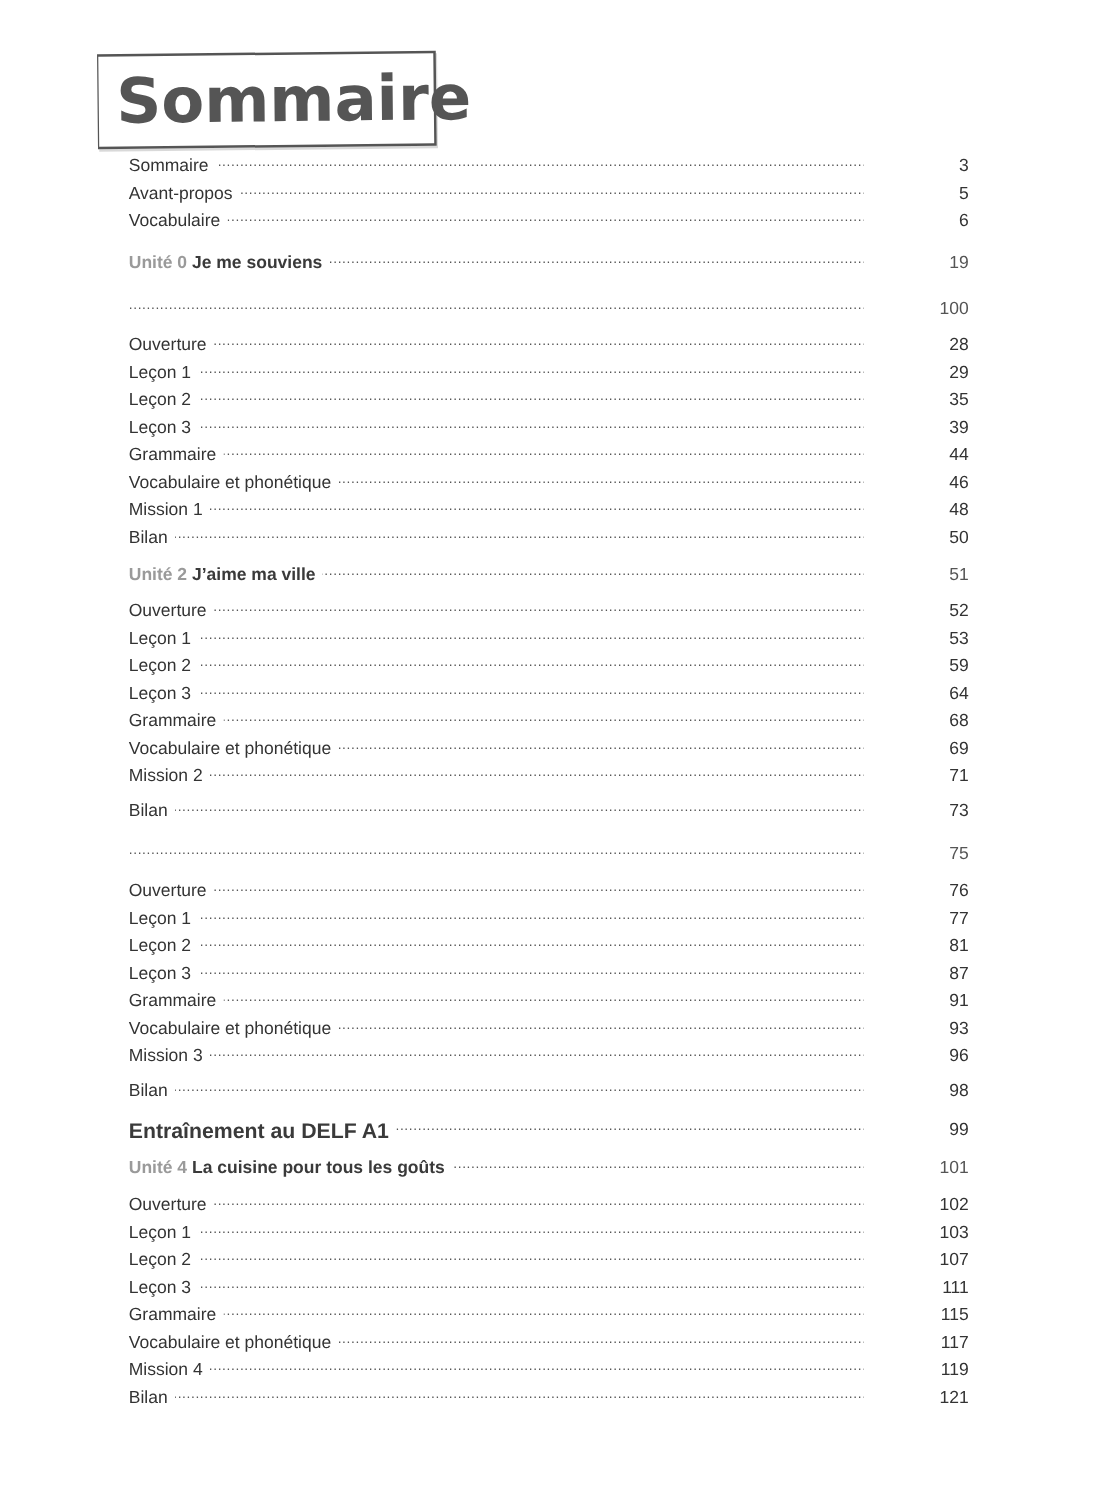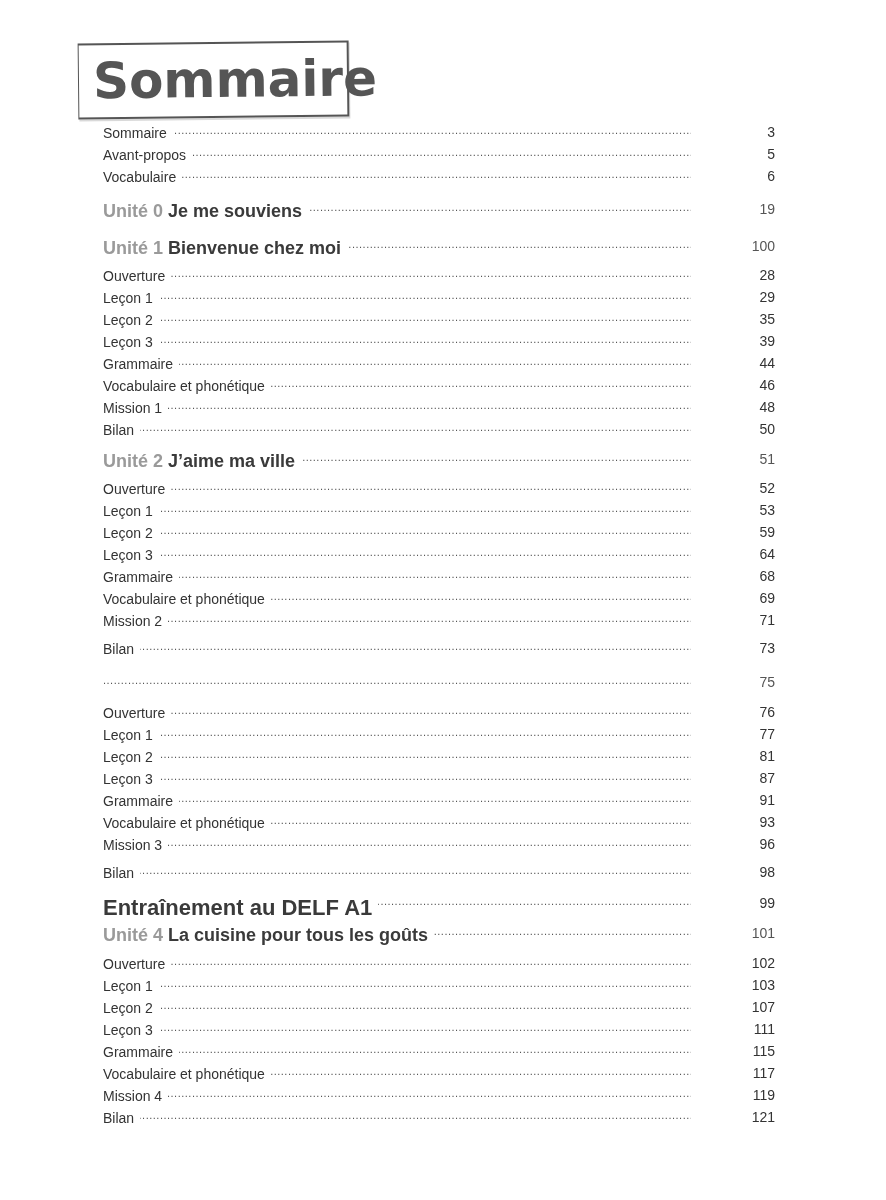--- a/index.html
+++ b/index.html
@@ -8,24 +8,24 @@
   .title-box { position:absolute; left:78px; top:42px; width:268px; height:72px;
                border:2px solid #555; border-left-width:1.5px; background:#fff;
                transform:rotate(-0.6deg); box-shadow:1px 2px 0 rgba(0,0,0,0.15); }
   .title-text { position:absolute; left:14px; top:4px; font-family:"DejaVu Sans", sans-serif;
                 font-weight:bold; font-size:50px; color:#555; letter-spacing:0px; line-height:64px; }
   .toc { position:absolute; left:103px; top:0; width:680px; }
   .row { position:absolute; left:0; width:680px; height:22px; display:flex; align-items:baseline; }
   .label { white-space:nowrap; font-size:14px; color:#333; padding-right:2px; }
   .leader { position:absolute; left:0; width:588px; overflow:hidden; white-space:nowrap; font-size:11px; color:#555; letter-spacing:0.5px; }
   .page { position:absolute; right:8px; font-size:14px; color:#333; text-align:right; }
-  .row.unit .label { font-size:18px; font-weight:bold; color:#3a3a3a; }
+  .row.unit .label { font-size:14px; font-weight:bold; color:#3a3a3a; }
   .row.unit .unit-num { color:#9a9a9a; font-weight:bold; }
   .row.unit .page { color:#555;text-align:center; }
-  .row.delf .label { font-size:22px; font-weight:bold; color:#3a3a3a; }
+  .row.delf .label { font-size:17px; font-weight:bold; color:#3a3a3a; }
   .row .text-wrap { position:relative; z-index:2; background:#fff; padding-right:4px; display:inline-block; }
 </style>
 </head>
 <body>
 
 <div class="title-box">
   <div class="title-text">Sommaire</div>
 </div>
 
 <div class="toc">
@@ -47,21 +47,20 @@
   </div>
 
   <div class="row unit" style="top:201px">
     <div class="leader">............................................................................................................................................................................................................................</div>
     <span class="text-wrap"><span class="label"><span class="unit-num">Unité 0</span> <span>Je me souviens</span></span></span>
     <span class="page">19</span>
   </div>
 
   <div class="row unit" style="top:238px">
     <div class="leader">............................................................................................................................................................................................................................</div>
-    <span class="text-wrap"><span class="label"><span class="unit-num">Unité 1</span> <span>Bienvenue chez moi</span></span></span>
     <span class="page">100</span>
   </div>
   <div id="u1-items"></div>
 
   <div class="row unit" style="top:451px">
     <div class="leader">............................................................................................................................................................................................................................</div>
     <span class="text-wrap"><span class="label"><span class="unit-num">Unité 2</span> <span>J’aime ma ville</span></span></span>
     <span class="page">51</span>
   </div>
 

